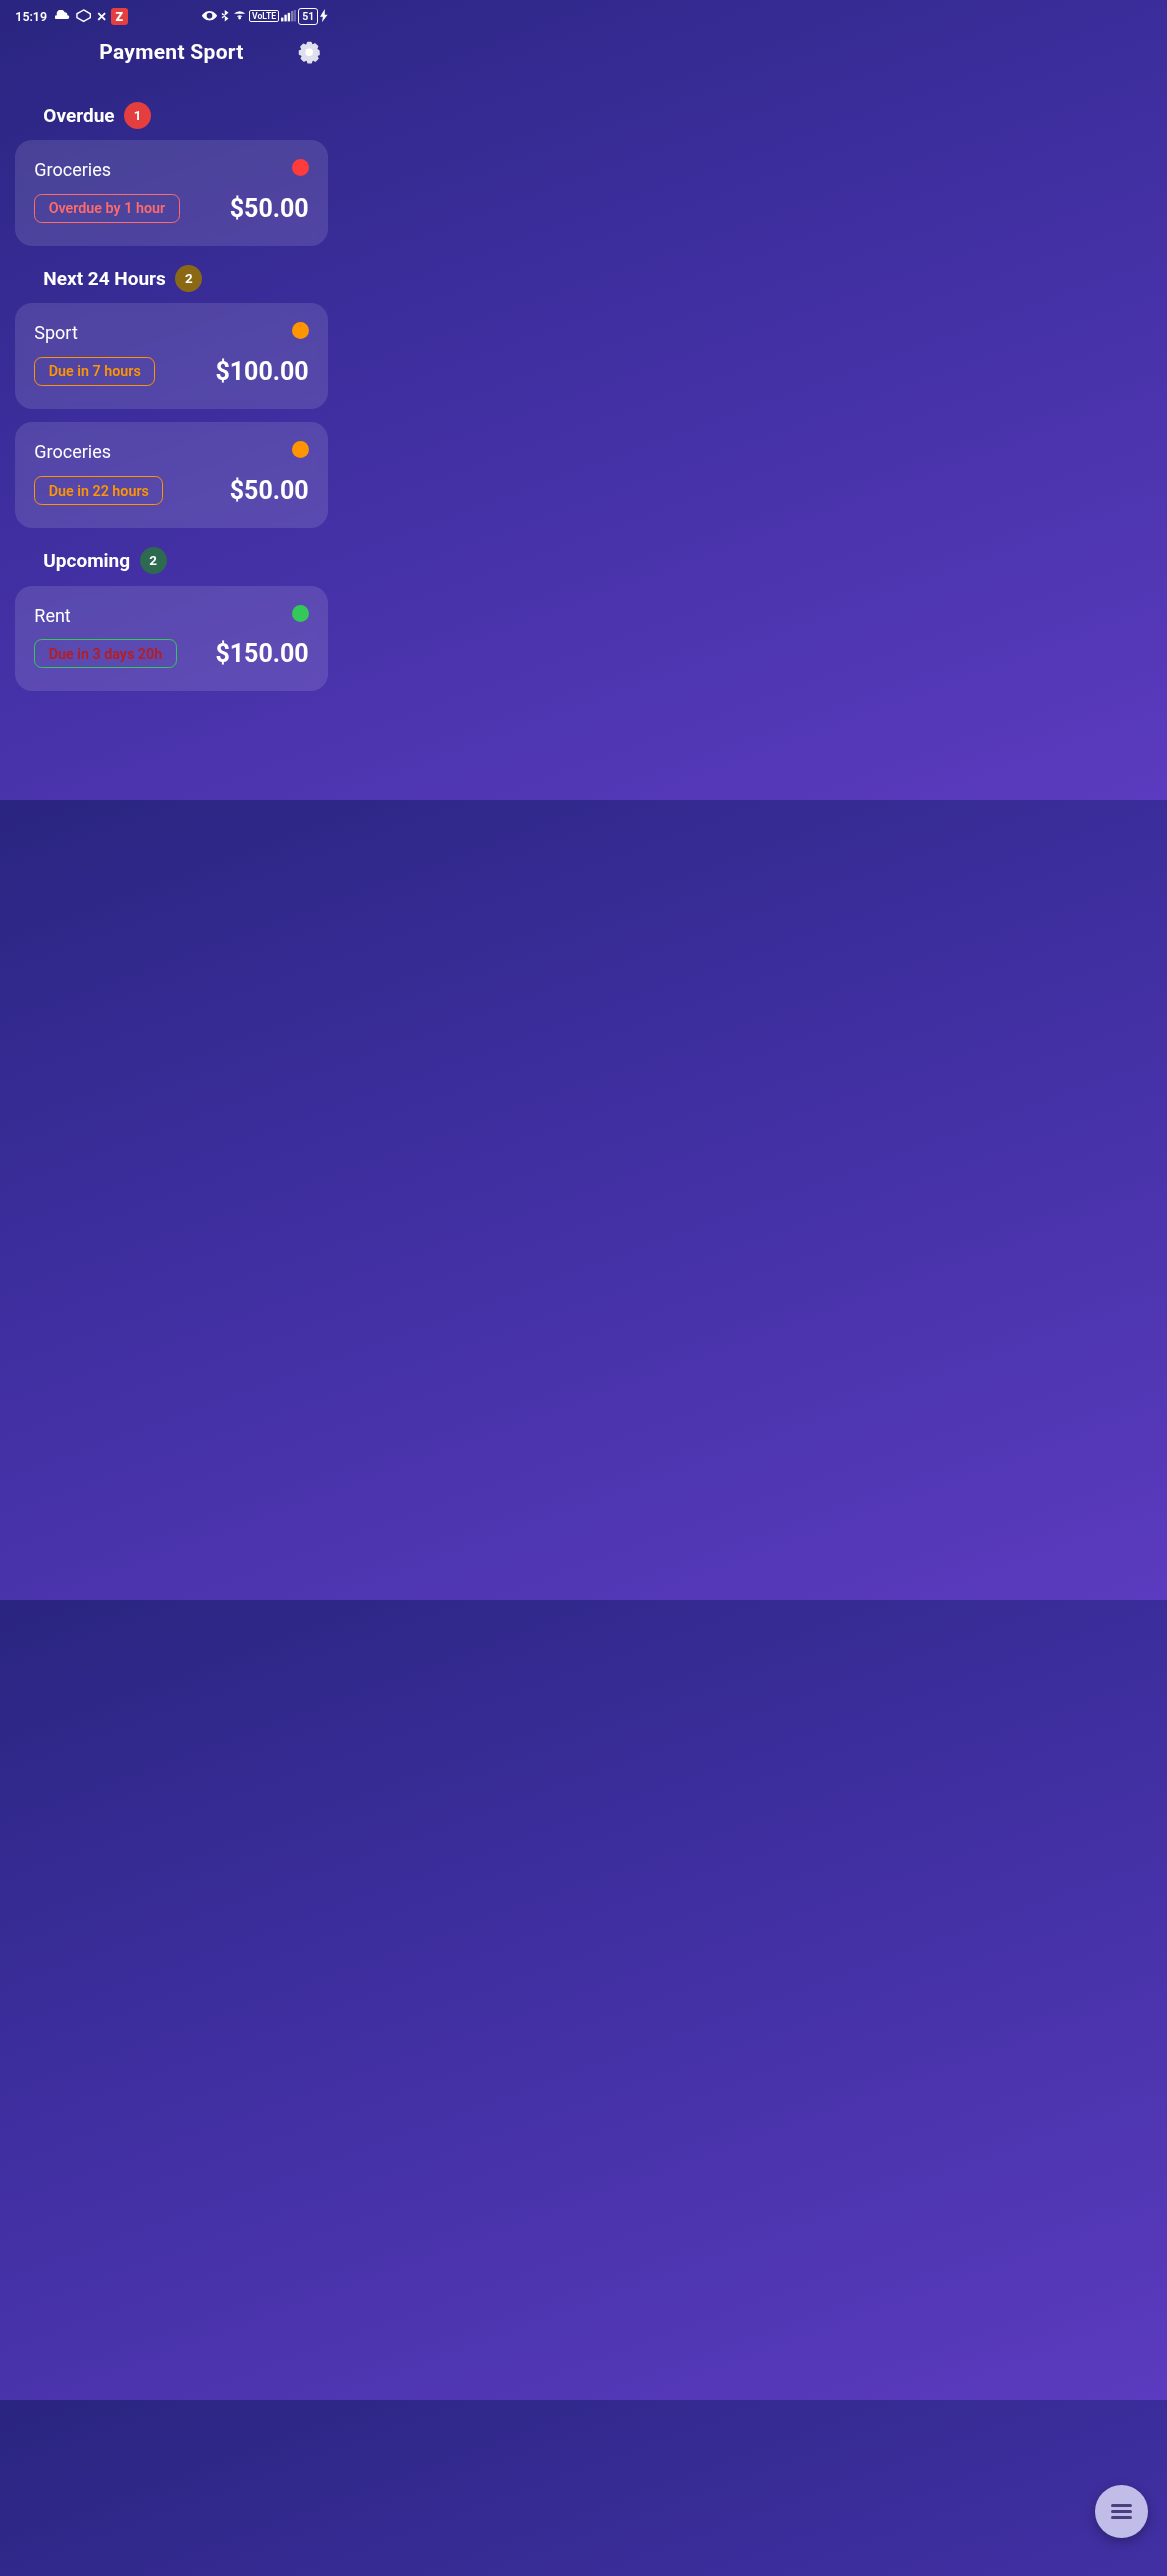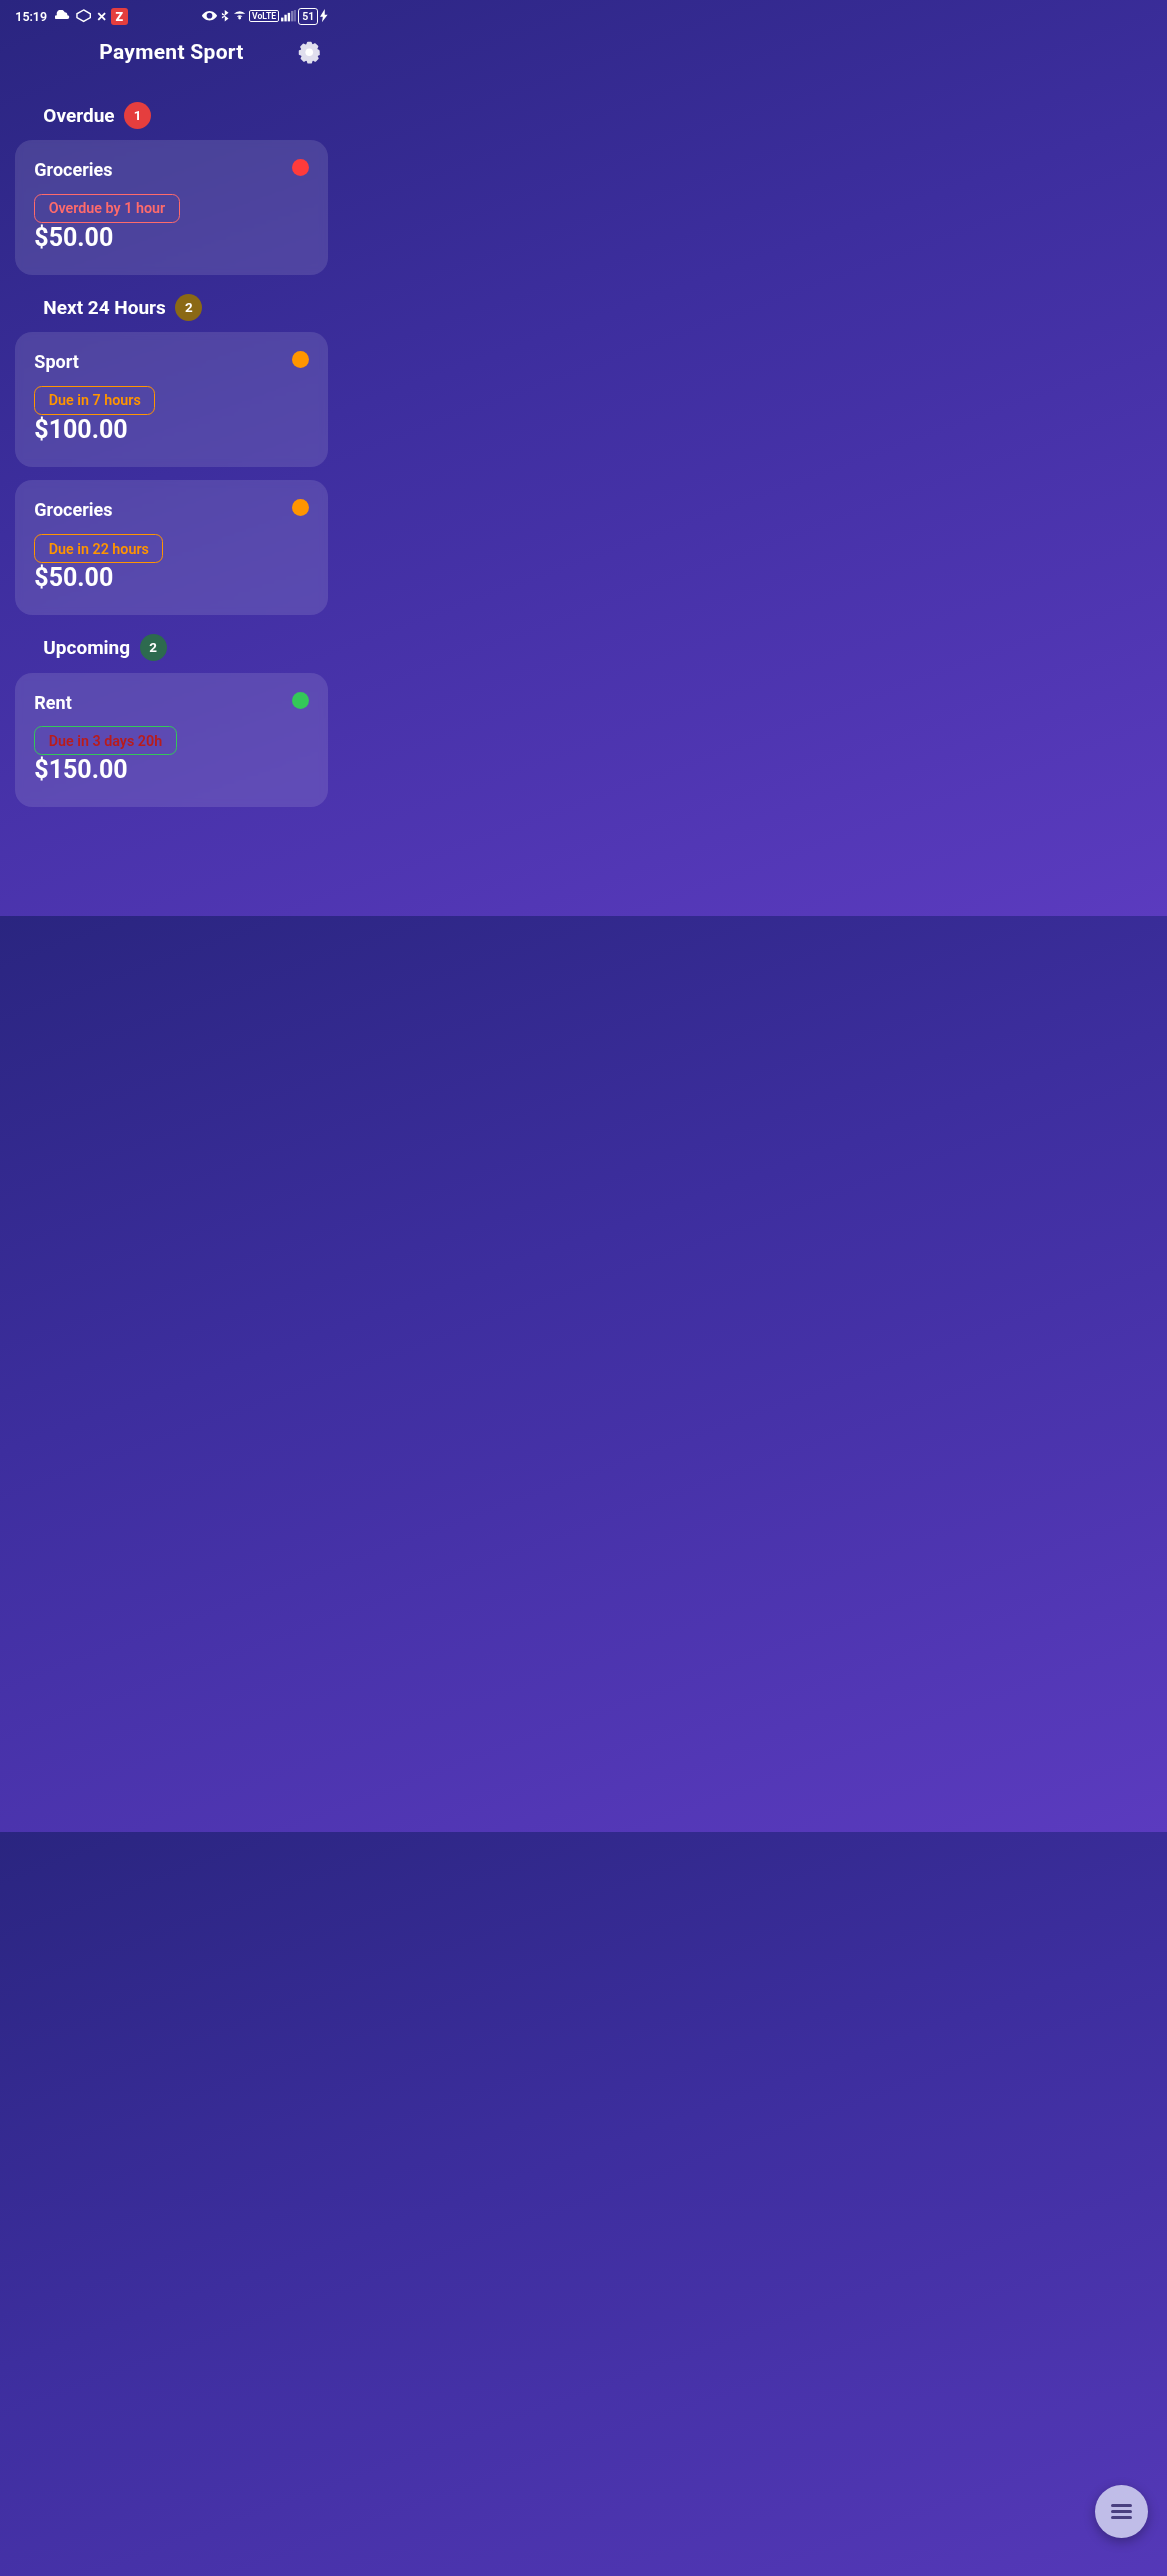--- a/index.html
+++ b/index.html
@@ -120,39 +120,38 @@
 
     .card-top {
       display: flex;
       justify-content: space-between;
       align-items: flex-start;
       margin-bottom: 13.4px;
     }
 
     .card-name {
       font-size: 18px;
-      font-weight: 700;
+      font-weight: 400;
     }
 
     .status-dot {
       width: 17px;
       height: 17px;
       border-radius: 50%;
       flex-shrink: 0;
     }
 
     .dot-red { background: #ff3b3b; }
     .dot-orange { background: #ff9500; }
     .dot-green { background: #34c759; }
 
     .card-bottom {
       display: flex;
       justify-content: space-between;
       align-items: flex-start;
-      flex-direction: column;
     }
 
     .due-badge {
       border-radius: 7.6px;
       padding: 5.7px 13.4px;
       font-size: 14.3px;
       font-weight: 600;
       border: 1.4px solid;
     }
 

